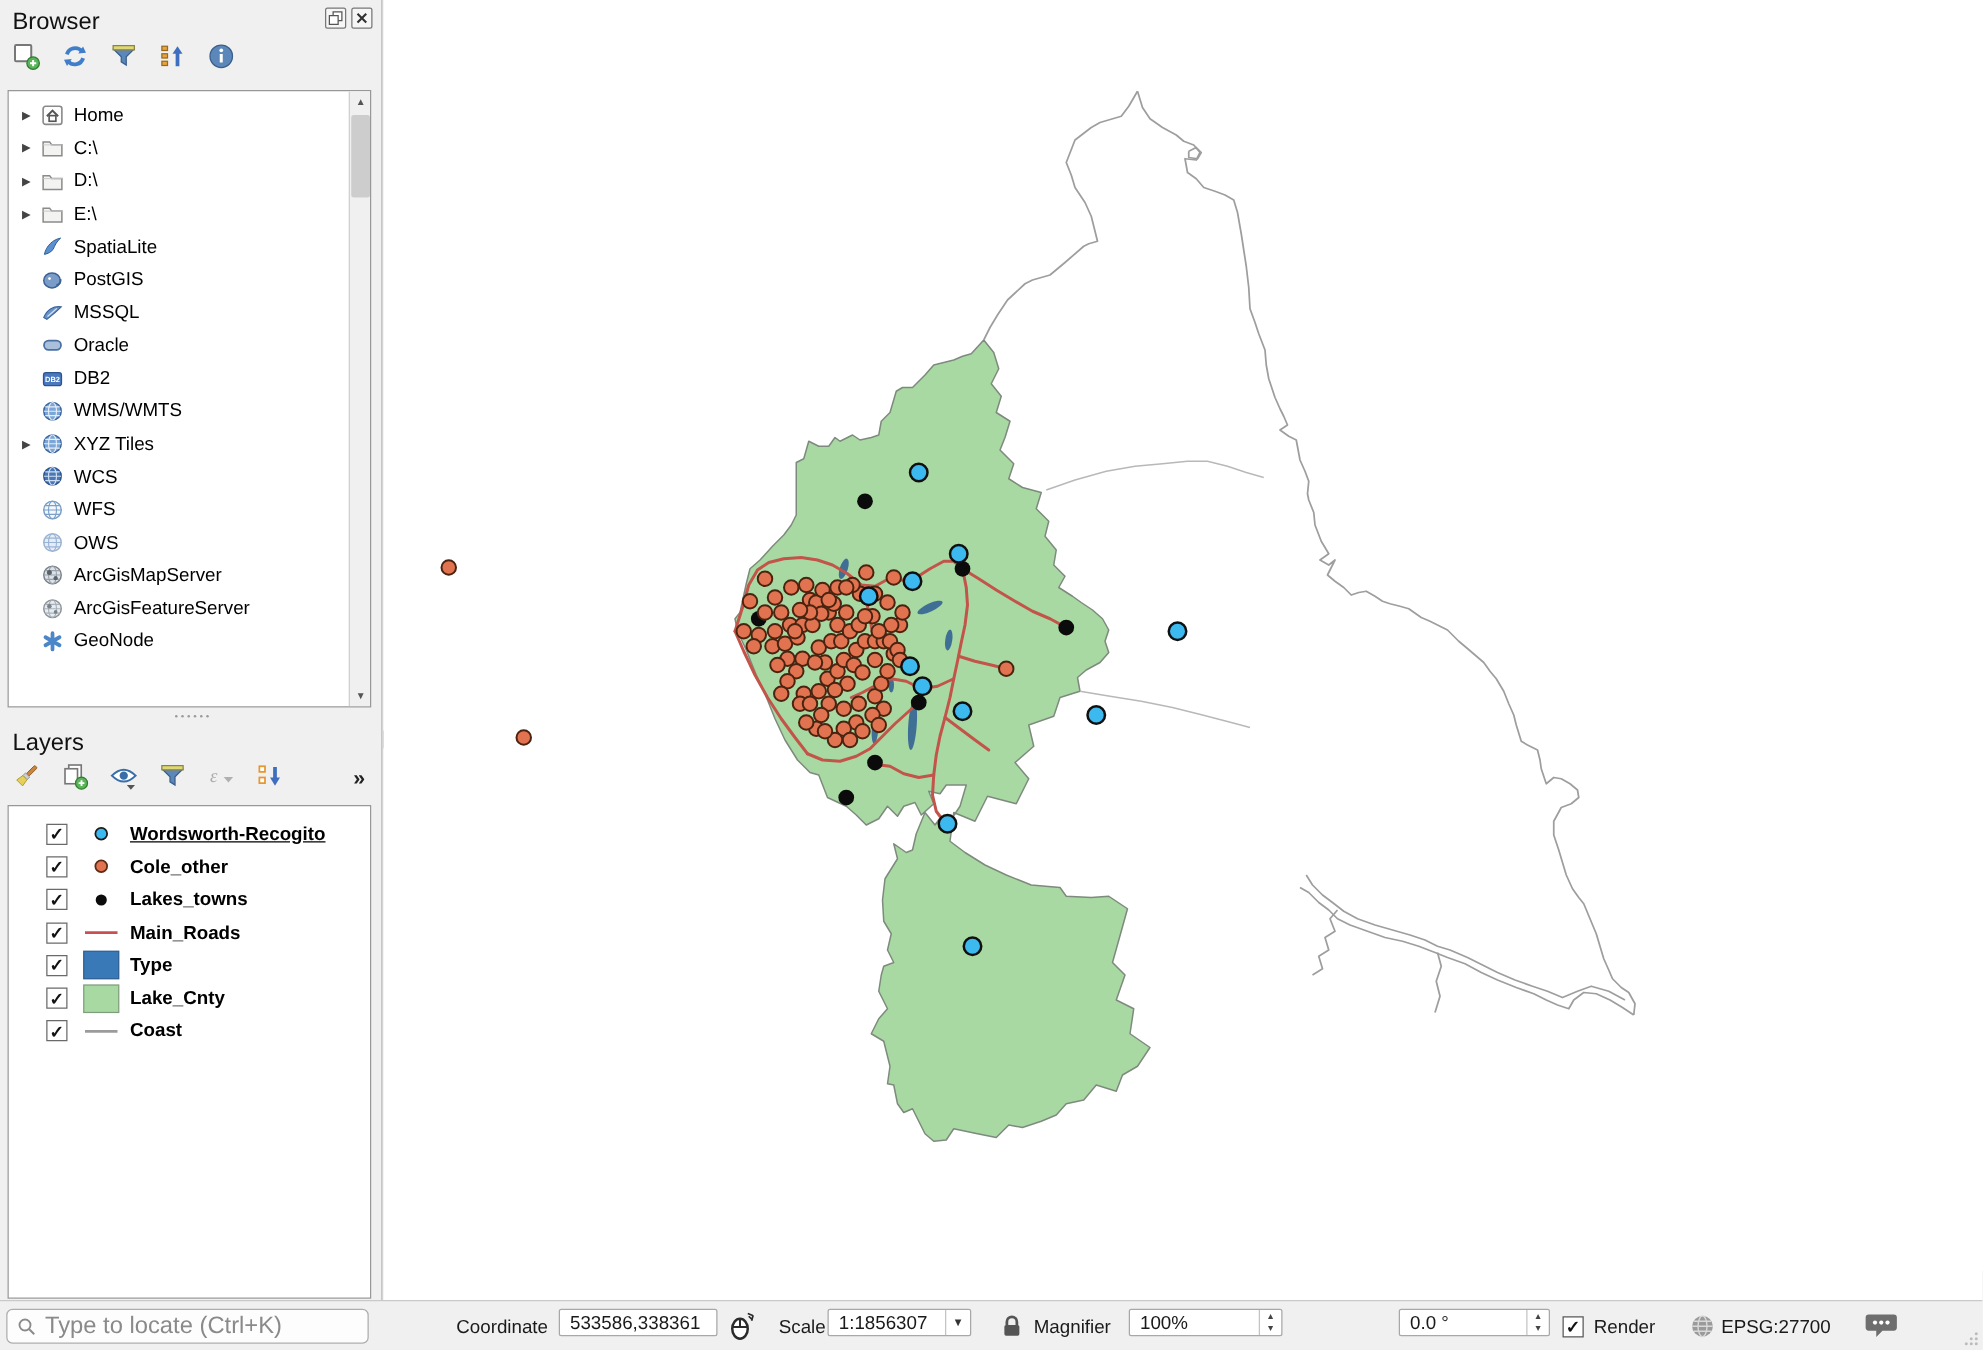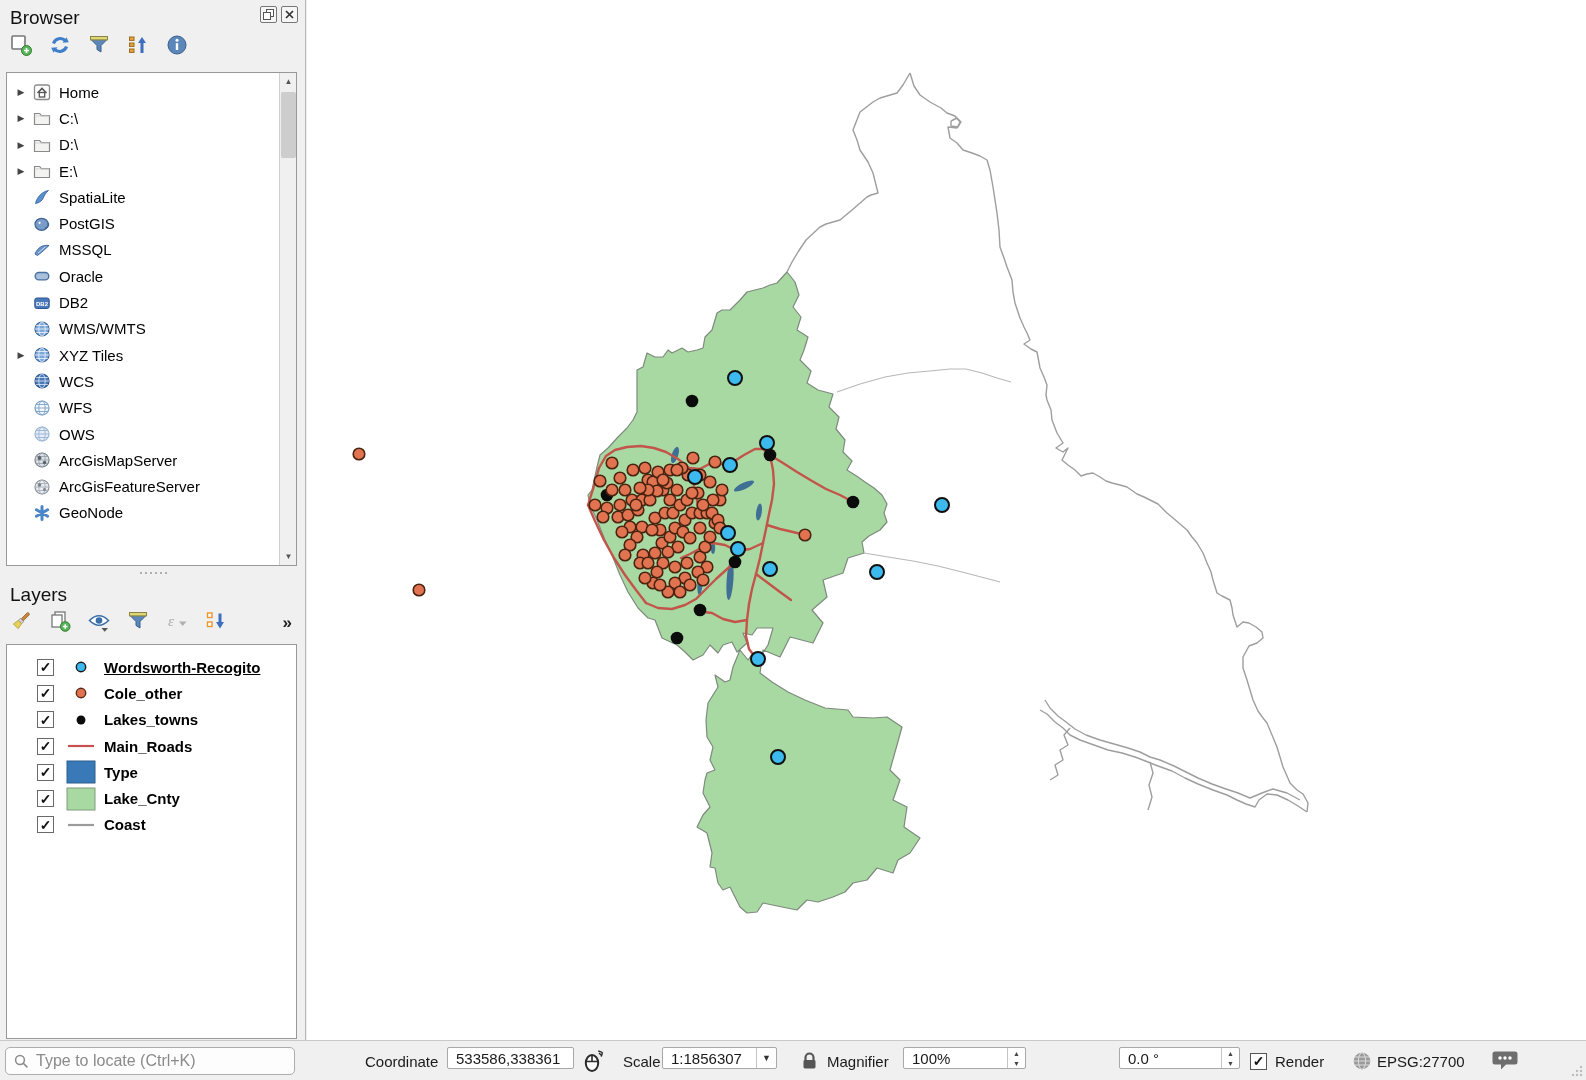--- a/index.html
+++ b/index.html
@@ -39,21 +39,21 @@
   #layers-overflow { margin-left:auto; margin-right:14px; font-size:17px; font-weight:bold; color:#222; }
 
   
   #map-area { position:absolute; left:307px; top:0; width:1279px; height:1040px; background:#fff; }
   #map-svg { display:block; width:100%; height:100%; }
 
   
   #status-bar { position:absolute; left:0; top:1040px; width:1586px; height:40px; background:#f0f0f0; border-top:1px solid #c9c9c9; font-size:15px; color:#1a1a1a; }
   .sb-abs { position:absolute; top:0; height:40px; display:flex; align-items:center; }
   #locate-wrap { left:5px; top:6px; height:28px; width:290px; border:1px solid #adadad; border-radius:5px; background:#fdfdfd; display:flex; align-items:center; padding:0 8px; gap:7px; }
-  #locate-input { border:none; outline:none; background:transparent; font-size:16px; width:230px; color:#a16207; font-family:"Liberation Sans",sans-serif; }
+  #locate-input { border:none; outline:none; background:transparent; font-size:19px; width:230px; color:#a16207; font-family:"Liberation Sans",sans-serif; }
   #locate-input::placeholder { color:#8a8a8a; }
   .sb-field { top:6px; height:22px; background:#fff; border:1px solid #a8a8a8; border-radius:2px; display:flex; align-items:center; }
   .sb-field .val { padding:0 8px; white-space:nowrap; }
   .spin-col { margin-left:auto; width:18px; height:100%; border-left:1px solid #c4c4c4; display:flex; flex-direction:column; }
   .spin-col span { flex:1; display:flex; align-items:center; justify-content:center; font-size:7px; color:#444; }
   .combo-arrow { margin-left:auto; width:20px; height:100%; border-left:1px solid #c4c4c4; display:flex; align-items:center; justify-content:center; font-size:9px; color:#333; }
   #render-check { width:17px; height:17px; border:1.4px solid #555; background:#fff; display:flex; align-items:center; justify-content:center; margin-right:8px; }
   .chk { font-weight:bold; font-size:14px; color:#111; line-height:1; }
   #grip { position:absolute; right:3px; bottom:3px; width:12px; height:12px; opacity:.6; }
 </style>

